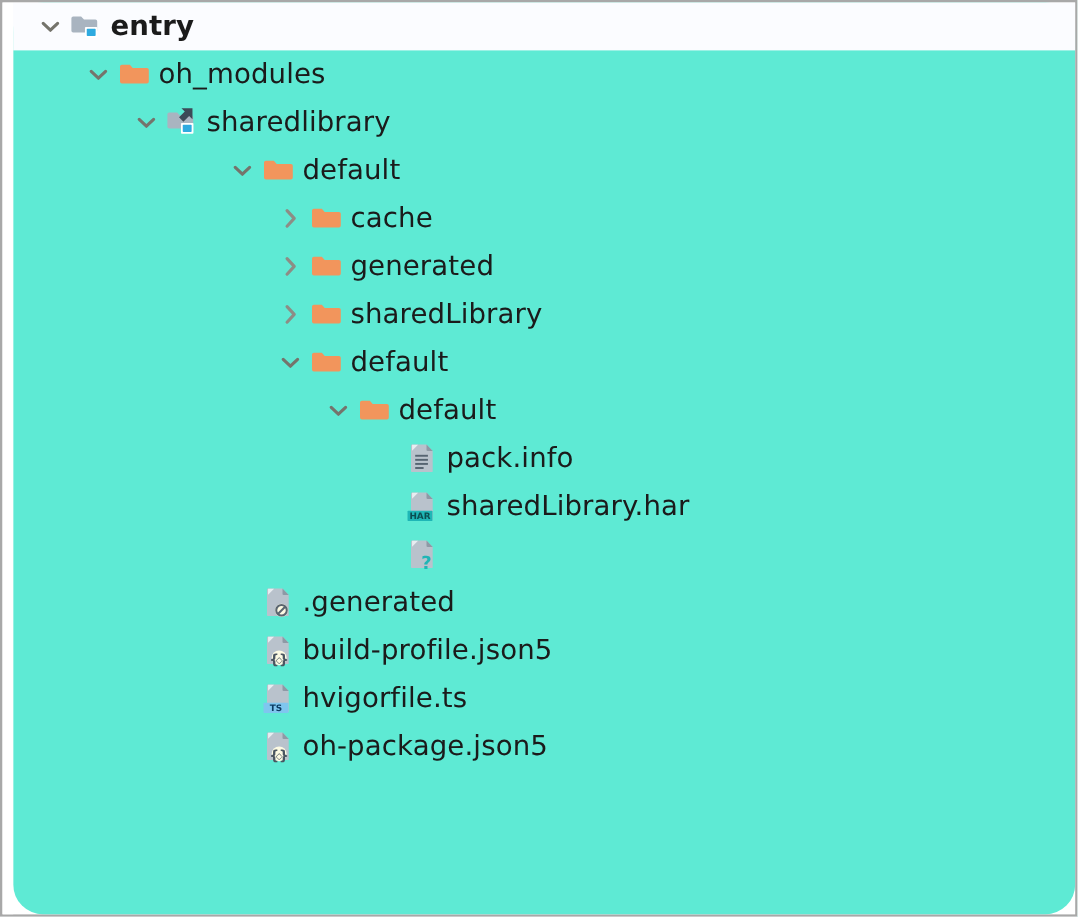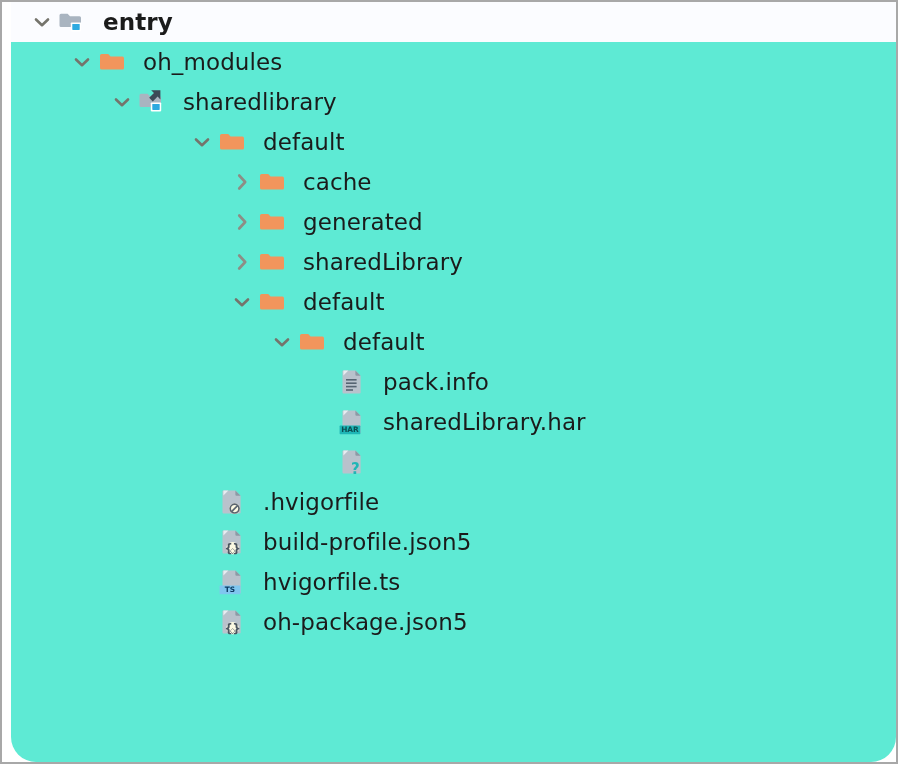--- a/index.html
+++ b/index.html
@@ -57,21 +57,21 @@
     margin-right: 2px;
   }
   .twisty.none { visibility: hidden; }
   .twisty svg { display: block; }
   
   .icon {
     flex: 0 0 auto;
     width: 30px;
     height: 30px;
     position: relative;
-    margin-right: 16px;
+    margin-right: 5px;
     display: flex;
     align-items: center;
     justify-content: center;
   }
   .icon svg { display: block; }
   
   .label {
     font-size: 23px;
     color: #1b1b1b;
     letter-spacing: 0.1px;
@@ -264,21 +264,21 @@
         <span class="icon">
           <svg width="28" height="28" viewBox="0 0 28 28">
             <path d="M5.5 2.5 H17.4 L22.6 7.8 V24.4 A1 1 0 0 1 21.6 25.4 H5.5 A1 1 0 0 1 4.5 24.4 V3.5 A1 1 0 0 1 5.5 2.5 Z" fill="#b9c2cc"></path>
             <path d="M17.4 2.5 L22.6 7.8 H18.4 A1 1 0 0 1 17.4 6.8 Z" fill="#8e99a5"></path>
             <path d="M5.4 2.6 L10.4 2.6 L5.4 7.6 Z" fill="#e9edf1"></path>
             <circle cx="16.6" cy="20.6" r="5.4" fill="#fcfae3"></circle>
             <circle cx="16.6" cy="20.6" r="4.4" fill="none" stroke="#5a6570" stroke-width="1.7"></circle>
             <line x1="13.6" y1="23.6" x2="19.6" y2="17.6" stroke="#5a6570" stroke-width="1.7"></line>
           </svg>
         </span>
-        <span class="label">.hvigorfile</span>
+        <span class="label">.generated</span>
       </div>
       <div class="row">
         <span class="indent" style="width: 178px;"></span>
         <span class="twisty none"></span>
         <span class="icon">
           <svg width="28" height="28" viewBox="0 0 28 28">
             <path d="M5.5 2.5 H17.4 L22.6 7.8 V24.4 A1 1 0 0 1 21.6 25.4 H5.5 A1 1 0 0 1 4.5 24.4 V3.5 A1 1 0 0 1 5.5 2.5 Z" fill="#b9c2cc"></path>
             <path d="M17.4 2.5 L22.6 7.8 H18.4 A1 1 0 0 1 17.4 6.8 Z" fill="#8e99a5"></path>
             <path d="M5.4 2.6 L10.4 2.6 L5.4 7.6 Z" fill="#e9edf1"></path>
             <circle cx="14.6" cy="20.2" r="6.2" fill="#fcfae3"></circle>

